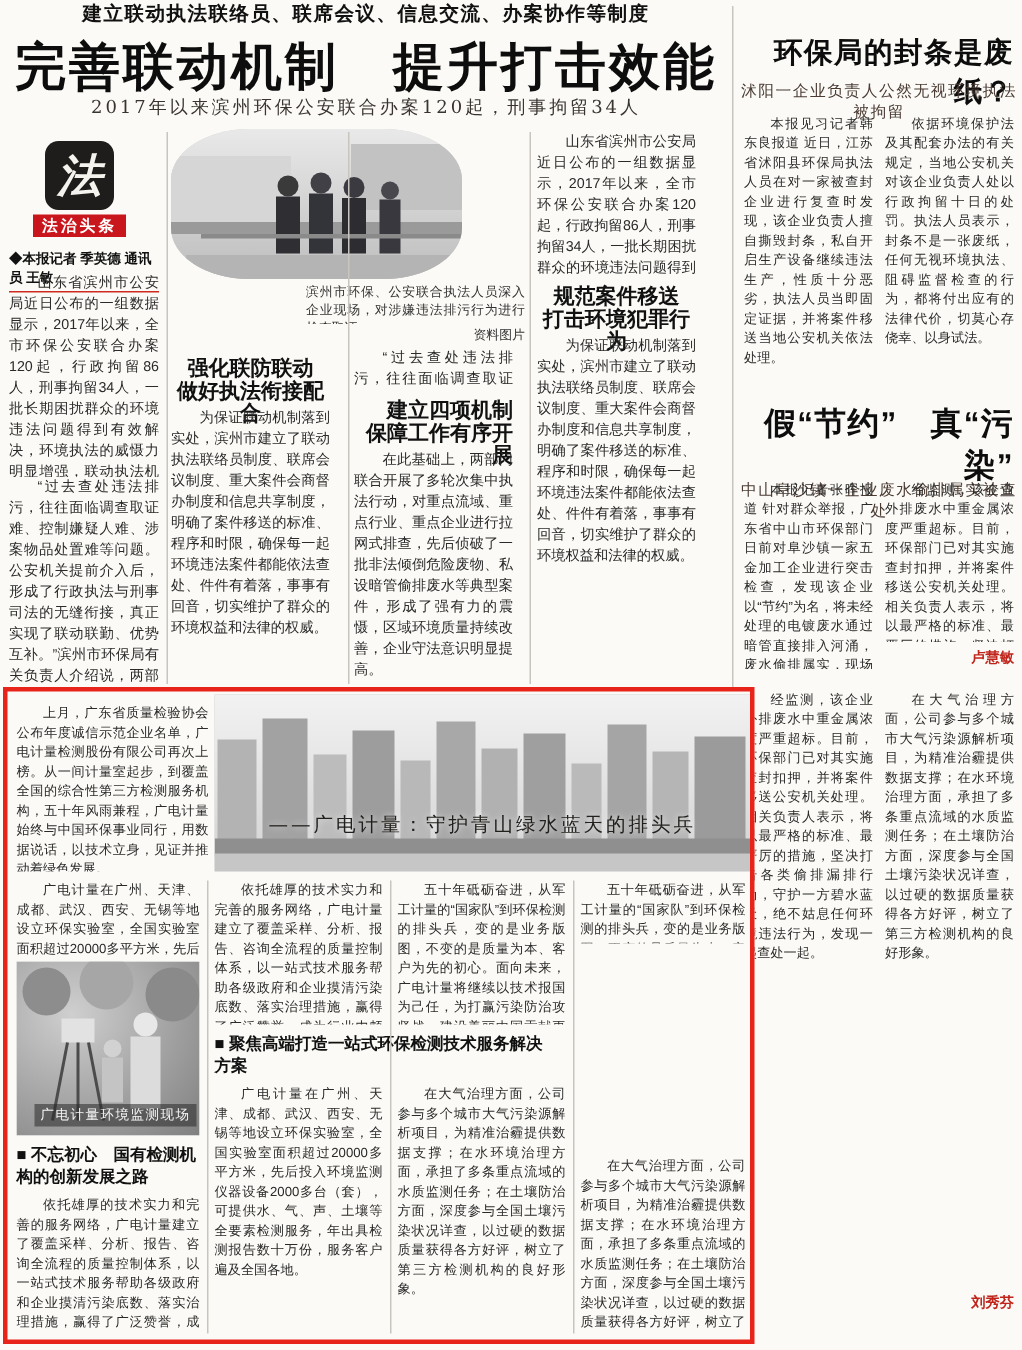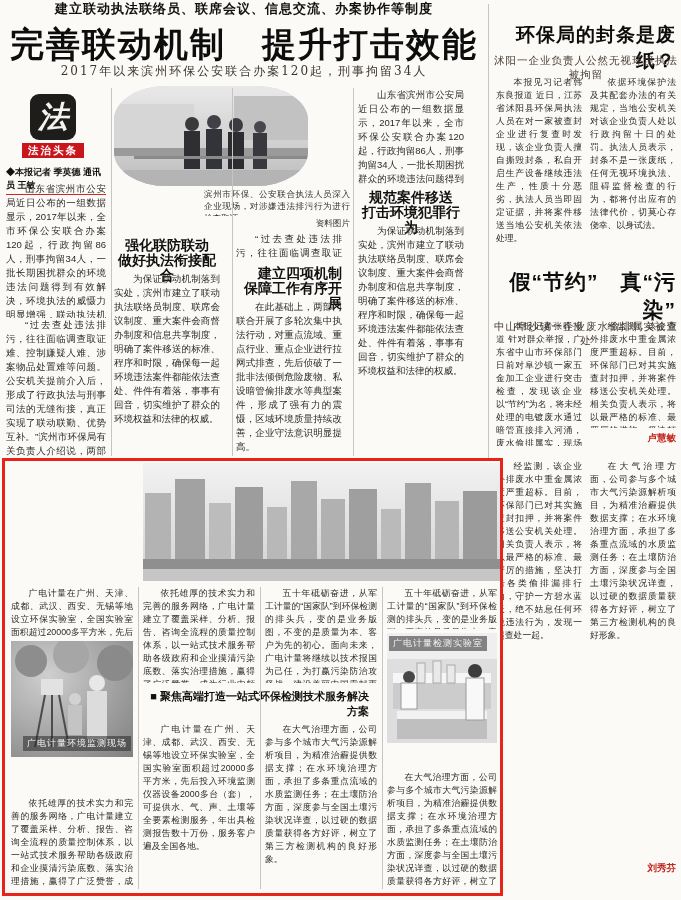--- a/index.html
+++ b/index.html
@@ -25,21 +25,21 @@
   .deck {
     font-family:"DejaVu Serif", serif; font-size:12px; letter-spacing:2px;
     text-align:center; color:#3a3430;
   }
   .subhead {
     font-weight:bold; font-size:14px; line-height:15px;
     text-align:center; white-space:pre-line; color:#111;
   }
   .subhead-left {
     font-weight:bold; font-size:11px; line-height:15px;
-    text-align:right; color:#111;
+    text-align:left; color:#111;
   }
   .right-head { font-weight:bold; font-size:19px; text-align:right; letter-spacing:1px; color:#0d0d0d; }
   .right-deck {
     font-family:"DejaVu Serif", serif; font-size:10.5px; letter-spacing:1px;
     text-align:center; color:#4a3b33;
   }
   .byline-red { color:#c0251c; font-size:9.5px; text-align:right; font-weight:bold; }
   .v-rule { width:1px; background:#c8c5bf; }
   .photo { background:#cfcfcf; }
   .caption { font-size:8.6px; line-height:12px; text-align:justify; color:#333; }
@@ -144,20 +144,21 @@
 <div class="abs crop body-text body-sm" style="left:496px;top:320px;width:86px;height:126px;">本报记者张晖报道 针对群众举报，广东省中山市环保部门日前对阜沙镇一家五金加工企业进行突击检查，发现该企业以“节约”为名，将未经处理的电镀废水通过暗管直接排入河涌，废水偷排属实，现场气味刺鼻，河水呈异常颜色。</div>
 <div class="abs crop body-text body-sm" style="left:590px;top:320px;width:86px;height:108px;">经监测，该企业外排废水中重金属浓度严重超标。目前，环保部门已对其实施查封扣押，并将案件移送公安机关处理。相关负责人表示，将以最严格的标准、最严厉的措施，坚决打击各类偷排漏排行为，守护一方碧水蓝天，绝不姑息任何环境违法行为，发现一起查处一起。</div>
 <div class="abs byline-red" style="left:590px;top:432px;width:86px;">卢慧敏</div>
 
 <div class="abs crop body-text body-sm" style="left:496px;top:460px;width:86px;height:428px;">经监测，该企业外排废水中重金属浓度严重超标。目前，环保部门已对其实施查封扣押，并将案件移送公安机关处理。相关负责人表示，将以最严格的标准、最严厉的措施，坚决打击各类偷排漏排行为，守护一方碧水蓝天，绝不姑息任何环境违法行为，发现一起查处一起。</div>
 <div class="abs crop body-text body-sm" style="left:590px;top:460px;width:86px;height:398px;">在大气治理方面，公司参与多个城市大气污染源解析项目，为精准治霾提供数据支撑；在水环境治理方面，承担了多条重点流域的水质监测任务；在土壤防治方面，深度参与全国土壤污染状况详查，以过硬的数据质量获得各方好评，树立了第三方检测机构的良好形象。</div>
 <div class="abs byline-red" style="left:590px;top:862px;width:86px;">刘秀芬</div>
 
 <div class="abs feature-box" style="left:2px;top:458px;width:501px;height:438px;">
 
+  <div class="abs crop body-text body-sm" style="left:6px;top:8px;width:128px;height:112px;">上月，广东省质量检验协会公布年度诚信示范企业名单，广电计量检测股份有限公司再次上榜。从一间计量室起步，到覆盖全国的综合性第三方检测服务机构，五十年风雨兼程，广电计量始终与中国环保事业同行，用数据说话，以技术立身，见证并推动着绿色发展。</div>
 
   <div class="abs photo crop" style="left:138px;top:2px;width:357px;height:118px;">
     <svg width="357" height="118" viewBox="0 0 357 118">
       <defs>
         <linearGradient id="sky2" x1="0" y1="0" x2="0" y2="1">
           <stop offset="0" stop-color="#f2f2f2"></stop>
             <stop offset="1" stop-color="#d2d2d2"></stop>
         </linearGradient>
       </defs>
       <rect width="357" height="118" fill="url(#sky2)"></rect>
@@ -169,20 +170,21 @@
       <rect x="148" y="18" width="26" height="86" fill="#a8a8a8"></rect>
       <rect x="178" y="36" width="24" height="68" fill="#b1b1b1"></rect>
       <rect x="206" y="26" width="28" height="78" fill="#9f9f9f"></rect>
       <rect x="238" y="46" width="20" height="58" fill="#bababa"></rect>
       <rect x="262" y="20" width="26" height="84" fill="#a5a5a5"></rect>
       <rect x="292" y="38" width="24" height="66" fill="#b5b5b5"></rect>
       <rect x="320" y="28" width="34" height="76" fill="#9b9b9b"></rect>
       <rect x="0" y="96" width="357" height="12" fill="#8f8f8f"></rect>
       <rect x="0" y="106" width="357" height="12" fill="#c6c6c6"></rect>
     </svg>
+    <div class="abs feature-deck" style="left:0;top:78px;width:357px;">——广电计量：守护青山绿水蓝天的排头兵</div>
   </div>
 
   <div class="abs crop body-text body-sm" style="left:6px;top:126px;width:122px;height:50px;">广电计量在广州、天津、成都、武汉、西安、无锡等地设立环保实验室，全国实验室面积超过20000多平方米，先后投入环境监测仪器设备2000多台（套），可提供水、气、声、土壤等全要素检测服务，年出具检测报告数十万份，服务客户遍及全国各地。</div>
   <div class="abs photo crop" style="left:6px;top:180px;width:122px;height:116px;">
     <svg width="122" height="116" viewBox="0 0 122 116">
       <defs>
         <radialGradient id="trees" cx="0.3" cy="0.3" r="1">
           <stop offset="0" stop-color="#cfcfcf"></stop>
             <stop offset="0.6" stop-color="#9e9e9e"></stop>
             <stop offset="1" stop-color="#7f7f7f"></stop>
@@ -196,46 +198,29 @@
       <line x1="34" y1="54" x2="24" y2="106" stroke="#4c4c4c" stroke-width="2"></line>
       <line x1="41" y1="54" x2="41" y2="106" stroke="#4c4c4c" stroke-width="2"></line>
       <line x1="48" y1="54" x2="58" y2="106" stroke="#4c4c4c" stroke-width="2"></line>
       <circle cx="86" cy="42" r="8" fill="#e8e8e8"></circle>
       <rect x="76" y="50" width="20" height="48" fill="#dcdcdc"></rect>
       <circle cx="64" cy="58" r="6" fill="#d2d2d2"></circle>
       <rect x="57" y="64" width="14" height="30" fill="#c4c4c4"></rect>
     </svg>
     <div class="overlay-cap" style="right:2px;bottom:6px;">广电计量环境监测现场</div>
   </div>
+  <div class="abs subhead-left" style="left:6px;top:302px;width:122px;white-space:pre-line;">■ 不忘初心　国有检测机构的创新发展之路</div>
   <div class="abs crop body-text body-sm" style="left:6px;top:336px;width:122px;height:92px;">依托雄厚的技术实力和完善的服务网络，广电计量建立了覆盖采样、分析、报告、咨询全流程的质量控制体系，以一站式技术服务帮助各级政府和企业摸清污染底数、落实治理措施，赢得了广泛赞誉，成为行业内颇具影响力的环保检测技术服务提供商。</div>
 
   <div class="abs crop body-text body-sm" style="left:138px;top:126px;width:112px;height:96px;">依托雄厚的技术实力和完善的服务网络，广电计量建立了覆盖采样、分析、报告、咨询全流程的质量控制体系，以一站式技术服务帮助各级政府和企业摸清污染底数、落实治理措施，赢得了广泛赞誉，成为行业内颇具影响力的环保检测技术服务提供商。</div>
   <div class="abs subhead-left" style="left:138px;top:228px;width:226px;">■ 聚焦高端打造一站式环保检测技术服务解决方案</div>
   <div class="abs crop body-text body-sm" style="left:138px;top:262px;width:112px;height:166px;">广电计量在广州、天津、成都、武汉、西安、无锡等地设立环保实验室，全国实验室面积超过20000多平方米，先后投入环境监测仪器设备2000多台（套），可提供水、气、声、土壤等全要素检测服务，年出具检测报告数十万份，服务客户遍及全国各地。</div>
 
   <div class="abs crop body-text body-sm" style="left:260px;top:126px;width:112px;height:96px;">五十年砥砺奋进，从军工计量的“国家队”到环保检测的排头兵，变的是业务版图，不变的是质量为本、客户为先的初心。面向未来，广电计量将继续以技术报国为己任，为打赢污染防治攻坚战、建设美丽中国贡献更大力量。</div>
   <div class="abs crop body-text body-sm" style="left:260px;top:262px;width:112px;height:166px;">在大气治理方面，公司参与多个城市大气污染源解析项目，为精准治霾提供数据支撑；在水环境治理方面，承担了多条重点流域的水质监测任务；在土壤防治方面，深度参与全国土壤污染状况详查，以过硬的数据质量获得各方好评，树立了第三方检测机构的良好形象。</div>
 
   <div class="abs crop body-text body-sm" style="left:382px;top:126px;width:110px;height:42px;">五十年砥砺奋进，从军工计量的“国家队”到环保检测的排头兵，变的是业务版图，不变的是质量为本、客户为先的初心。面向未来，广电计量将继续以技术报国为己任，为打赢污染防治攻坚战、建设美丽中国贡献更大力量。</div>
-  <div class="abs photo crop" style="left:382px;top:172px;width:110px;height:110px;">
-    <svg width="110" height="110" viewBox="0 0 110 110">
-      <rect width="110" height="110" fill="#dedede"></rect>
-      <rect x="0" y="0" width="110" height="26" fill="#efefef"></rect>
-      <rect x="6" y="40" width="98" height="10" fill="#f6f6f6"></rect>
-      <rect x="6" y="50" width="98" height="26" fill="#cccccc"></rect>
-      <rect x="10" y="78" width="90" height="8" fill="#f2f2f2"></rect>
-      <rect x="10" y="86" width="90" height="20" fill="#bfbfbf"></rect>
-      <circle cx="88" cy="38" r="7" fill="#3c3c3c"></circle>
-      <rect x="79" y="45" width="18" height="42" fill="#f8f8f8" stroke="#9a9a9a"></rect>
-      <circle cx="22" cy="44" r="6" fill="#474747"></circle>
-      <rect x="14" y="50" width="16" height="26" fill="#fafafa" stroke="#9a9a9a"></rect>
-      <rect x="30" y="30" width="8" height="20" fill="#e9e9e9" stroke="#aaa"></rect>
-      <rect x="46" y="28" width="8" height="22" fill="#e9e9e9" stroke="#aaa"></rect>
-      <rect x="60" y="32" width="8" height="18" fill="#e9e9e9" stroke="#aaa"></rect>
-    </svg>
-    <div class="overlay-cap" style="left:2px;top:3px;">广电计量检测实验室</div>
-  </div>
   <div class="abs crop body-text body-sm" style="left:382px;top:310px;width:110px;height:118px;">在大气治理方面，公司参与多个城市大气污染源解析项目，为精准治霾提供数据支撑；在水环境治理方面，承担了多条重点流域的水质监测任务；在土壤防治方面，深度参与全国土壤污染状况详查，以过硬的数据质量获得各方好评，树立了第三方检测机构的良好形象。</div>
 
   <div class="abs v-rule" style="left:133px;top:126px;height:302px;"></div>
   <div class="abs v-rule" style="left:255px;top:126px;height:302px;"></div>
   <div class="abs v-rule" style="left:377px;top:126px;height:302px;"></div>
 </div>
 
 </body></html>

